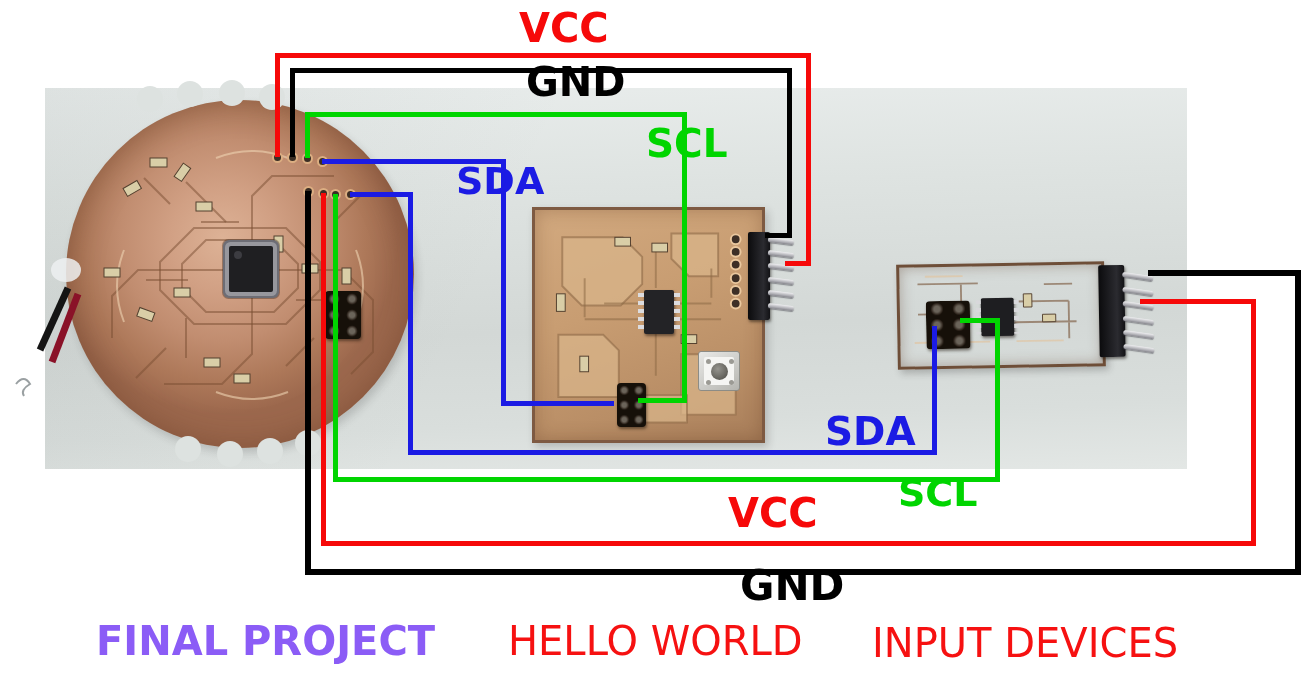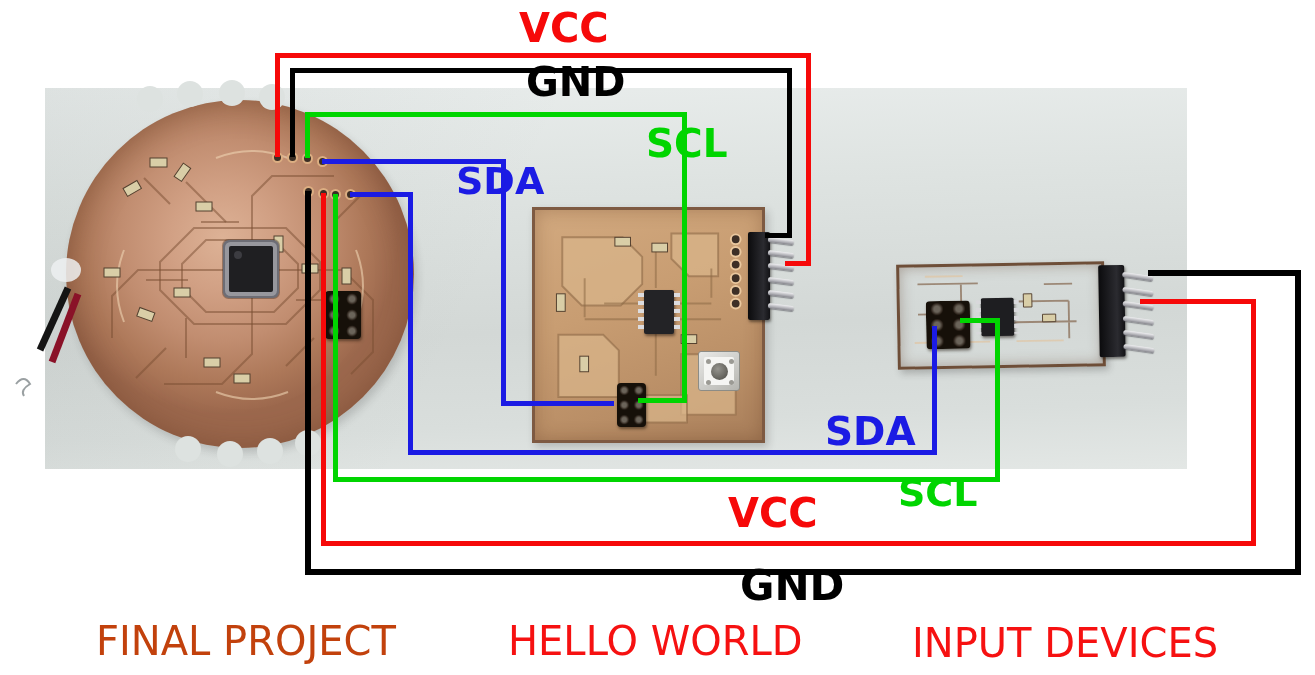--- a/index.html
+++ b/index.html
@@ -95,21 +95,21 @@
 
   
   .wire-overlay{position:absolute;left:0;top:0;width:1315px;height:675px;shape-rendering:crispEdges;pointer-events:none;}
   .decor-overlay{position:absolute;left:0;top:0;width:1315px;height:675px;pointer-events:none;}
 
   .wire-label{position:absolute;line-height:1;font-weight:bold;white-space:nowrap;}
 
   .caption{position:absolute;top:621px;font-size:40px;line-height:1;white-space:nowrap;}
   .cap-final{left:96px;}
   .cap-hello{left:508px;}
-  .cap-input{left:912px;top:623px;}
+  .cap-input{left:872px;top:623px;}
 </style>
 </head>
 <body>
 
 <div class="scene">
 
   <div class="photo"></div>
 
   <div class="board board-final">
     <div class="notch" style="left:71px;top:-14px"></div>
@@ -263,17 +263,17 @@
 
   <div class="wire-label" style="left: 519px; top: 8px; color: rgb(246, 9, 9); font-size: 40px;">VCC</div>
   <div class="wire-label" style="left: 526px; top: 62px; color: rgb(0, 0, 0); font-size: 40px;">GND</div>
   <div class="wire-label" style="left: 646px; top: 124px; color: rgb(0, 213, 0); font-size: 39px;">SCL</div>
   <div class="wire-label" style="left: 456px; top: 162px; color: rgb(27, 27, 228); font-size: 38px;">SDA</div>
   <div class="wire-label" style="left: 825px; top: 412px; color: rgb(27, 27, 228); font-size: 39px;">SDA</div>
   <div class="wire-label" style="left: 898px; top: 474px; color: rgb(0, 213, 0); font-size: 38px;">SCL</div>
   <div class="wire-label" style="left: 728px; top: 493px; color: rgb(246, 9, 9); font-size: 40px;">VCC</div>
   <div class="wire-label" style="left: 740px; top: 565px; color: rgb(0, 0, 0); font-size: 42px;">GND</div>
 
-  <div class="caption cap-final" style="color: #c2410c;">FINAL PROJECT</div>
+  <div class="caption cap-final" style="color: #8b5cf6; font-weight: bold;">FINAL PROJECT</div>
   <div class="caption cap-hello" style="color: rgb(246, 17, 17);">HELLO WORLD</div>
   <div class="caption cap-input" style="color: rgb(246, 17, 17);">INPUT DEVICES</div>
 
 </div>
 
 </body></html>

